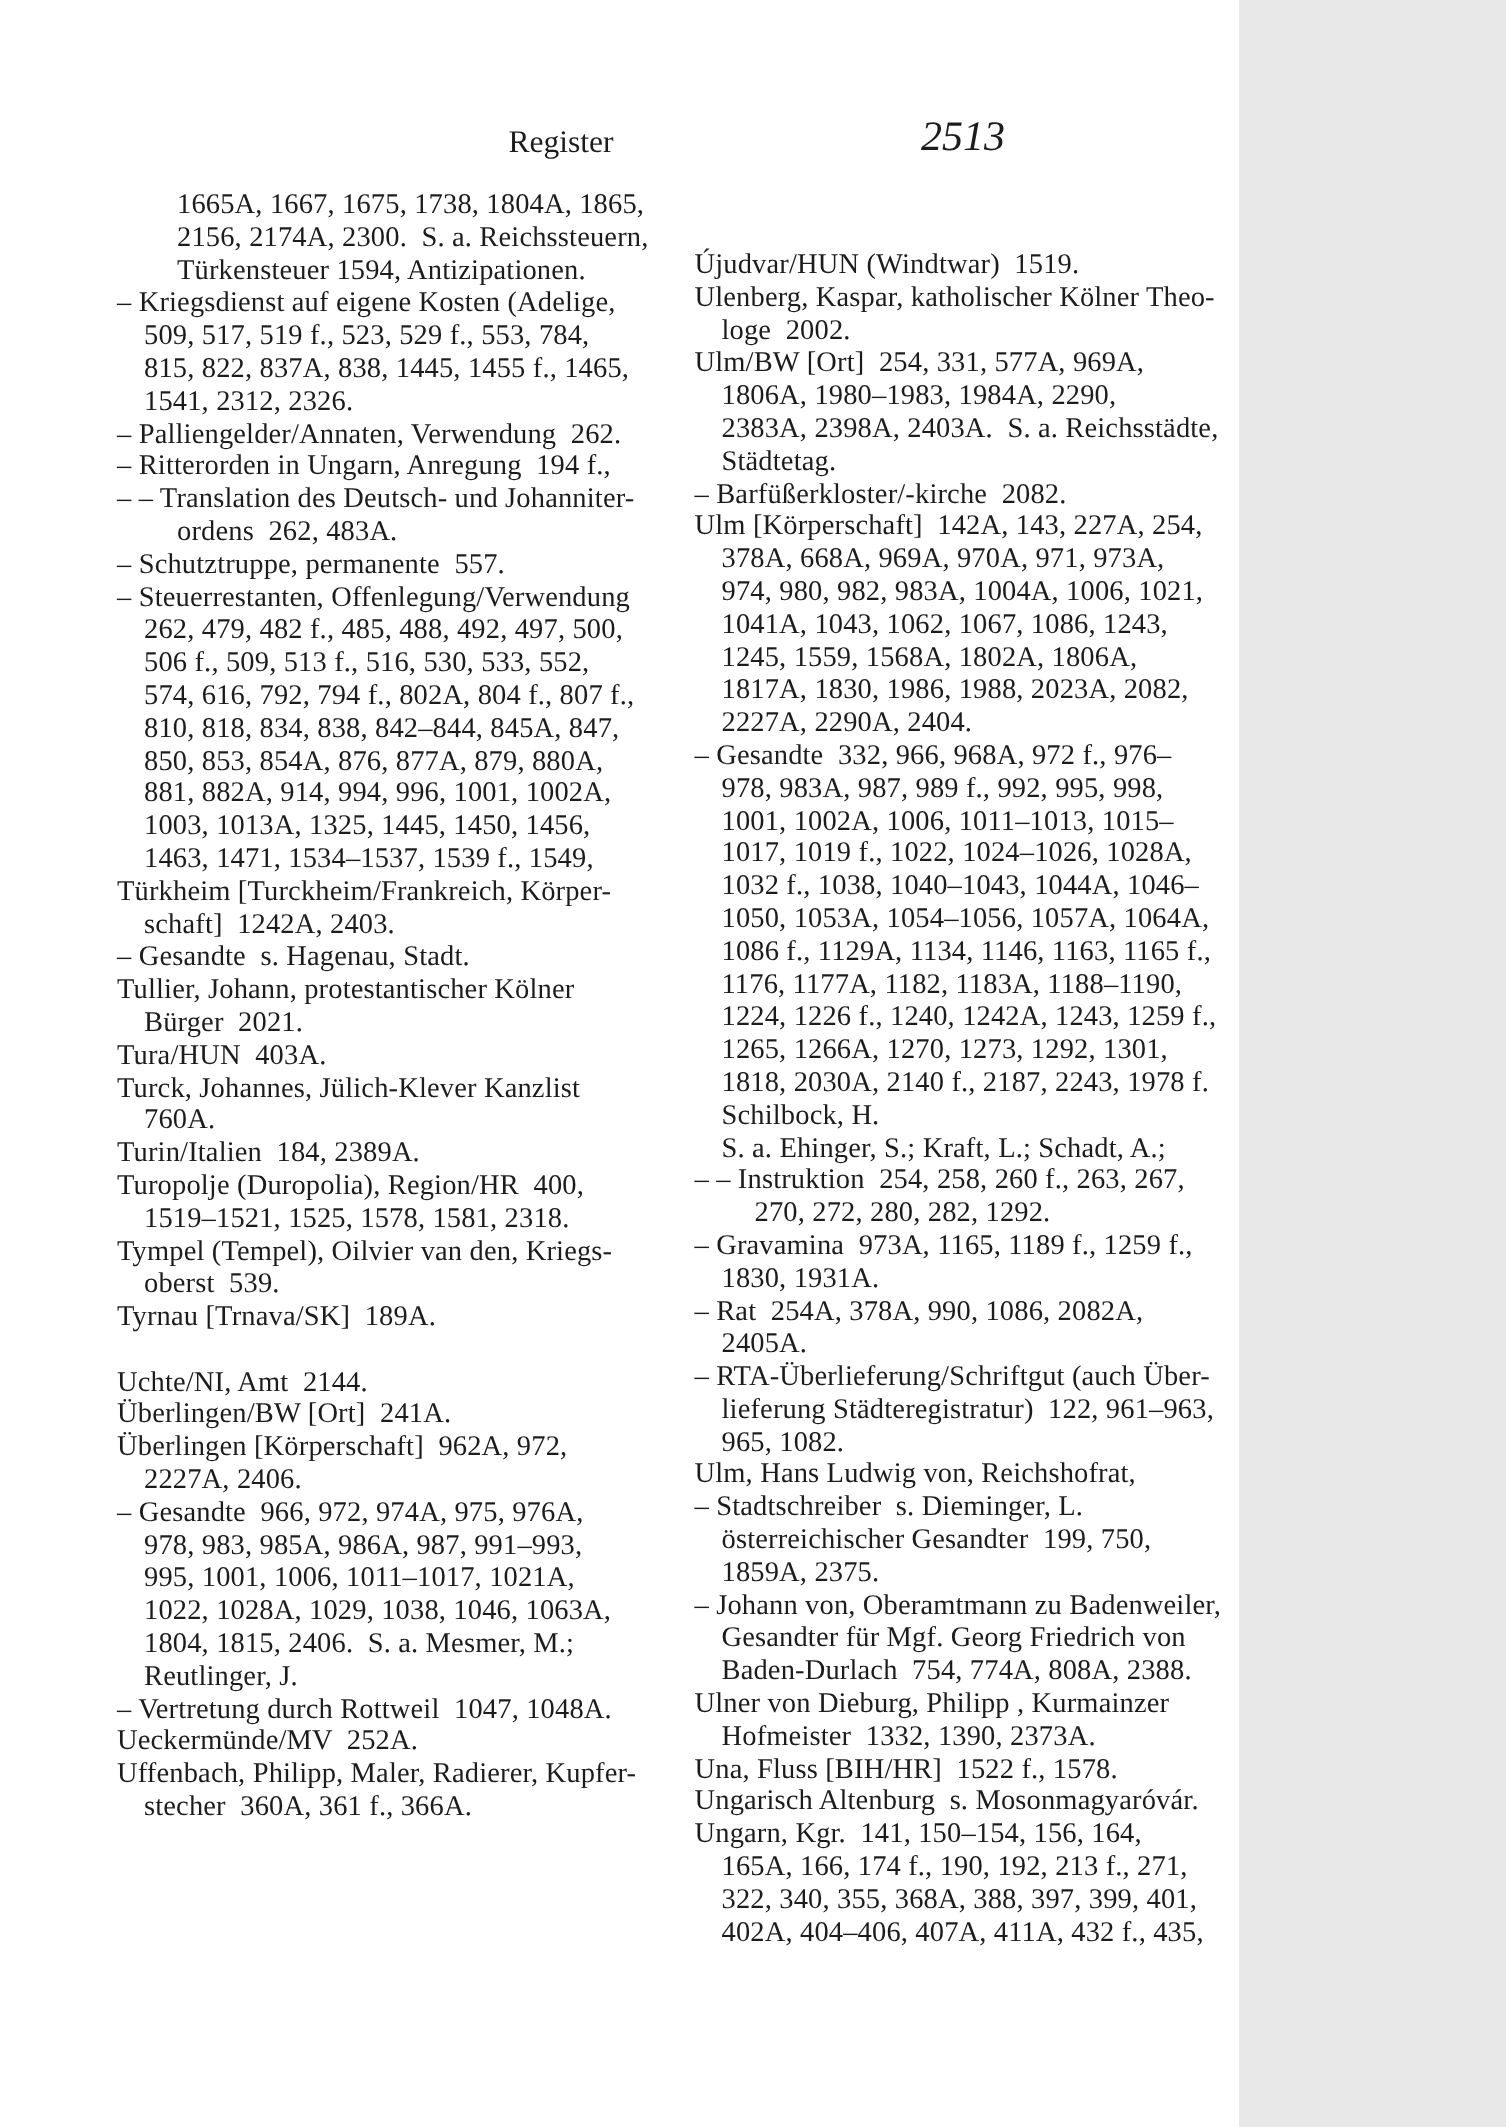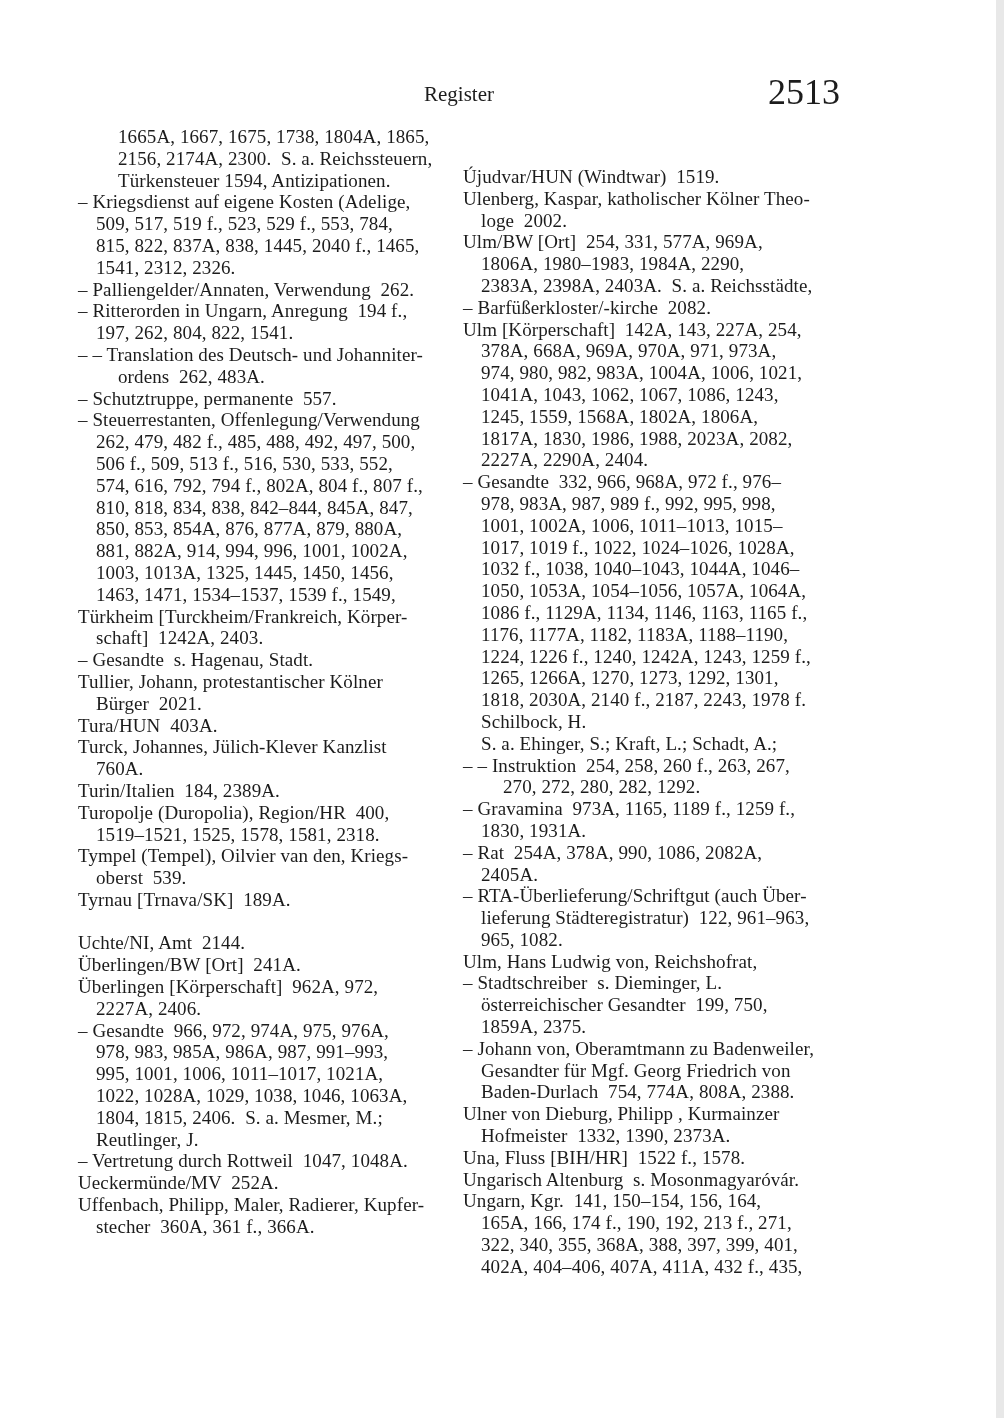--- a/index.html
+++ b/index.html
@@ -1,18 +1,18 @@
 <!DOCTYPE html>
 <html><head>
 <meta charset="utf-8">
 <style>
   html, body { margin: 0; padding: 0; background: #e8e8e8; }
   .page {
     position: relative;
-    width: 996px;
+    width: 826px;
     height: 1418px;
     background: #ffffff;
     color: #1c1c1c;
     font-family: "Liberation Serif", "DejaVu Serif", serif;
     overflow: hidden;
   }
   .running-head {
     position: absolute;
     top: 80px;
     left: 78px;
@@ -23,22 +23,23 @@
     position: absolute;
     left: 0; right: 0;
     text-align: center;
     font-size: 21px;
     line-height: 28px;
   }
   .running-pagenum {
     position: absolute;
     right: 0;
     top: -4px;
-    font-size: 36px;
+    font-size: 28px;
     line-height: 32px;
+    font-style: italic;
   }
   .col {
     position: absolute;
     top: 126px;
     width: 400px;
   }
   .col-left  { left: 78px;  }
   .col-right { left: 463px; margin-top: 40px; }
   .line {
     height: 21.8px;
@@ -58,25 +59,24 @@
     <div class="running-title">Register</div>
     <div class="running-pagenum">2513</div>
   </div>
 
   <div class="col col-left">
       <div class="line i2">1665A, 1667, 1675, 1738, 1804A, 1865,</div>
       <div class="line i2">2156, 2174A, 2300.  S. a. Reichssteuern,</div>
       <div class="line i2">Türkensteuer 1594, Antizipationen.</div>
       <div class="line">– Kriegsdienst auf eigene Kosten (Adelige,</div>
       <div class="line i1">509, 517, 519 f., 523, 529 f., 553, 784,</div>
-      <div class="line i1">815, 822, 837A, 838, 1445, 2040 f., 1465,</div>
+      <div class="line i1">815, 822, 837A, 838, 1445, 1455 f., 1465,</div>
       <div class="line i1">1541, 2312, 2326.</div>
       <div class="line">– Palliengelder/Annaten, Verwendung  262.</div>
       <div class="line">– Ritterorden in Ungarn, Anregung  194 f.,</div>
-      <div class="line i1">197, 262, 804, 822, 1541.</div>
       <div class="line">– – Translation des Deutsch- und Johanniter-</div>
       <div class="line i2">ordens  262, 483A.</div>
       <div class="line">– Schutztruppe, permanente  557.</div>
       <div class="line">– Steuerrestanten, Offenlegung/Verwendung</div>
       <div class="line i1">262, 479, 482 f., 485, 488, 492, 497, 500,</div>
       <div class="line i1">506 f., 509, 513 f., 516, 530, 533, 552,</div>
       <div class="line i1">574, 616, 792, 794 f., 802A, 804 f., 807 f.,</div>
       <div class="line i1">810, 818, 834, 838, 842–844, 845A, 847,</div>
       <div class="line i1">850, 853, 854A, 876, 877A, 879, 880A,</div>
       <div class="line i1">881, 882A, 914, 994, 996, 1001, 1002A,</div>
@@ -113,20 +113,21 @@
       <div class="line i1">stecher  360A, 361 f., 366A.</div>
     </div>
 
   <div class="col col-right">
       <div class="line">Újudvar/HUN (Windtwar)  1519.</div>
       <div class="line">Ulenberg, Kaspar, katholischer Kölner Theo-</div>
       <div class="line i1">loge  2002.</div>
       <div class="line">Ulm/BW [Ort]  254, 331, 577A, 969A,</div>
       <div class="line i1">1806A, 1980–1983, 1984A, 2290,</div>
       <div class="line i1">2383A, 2398A, 2403A.  S. a. Reichsstädte,</div>
+      <div class="line i1">Städtetag.</div>
       <div class="line">– Barfüßerkloster/-kirche  2082.</div>
       <div class="line">Ulm [Körperschaft]  142A, 143, 227A, 254,</div>
       <div class="line i1">378A, 668A, 969A, 970A, 971, 973A,</div>
       <div class="line i1">974, 980, 982, 983A, 1004A, 1006, 1021,</div>
       <div class="line i1">1041A, 1043, 1062, 1067, 1086, 1243,</div>
       <div class="line i1">1245, 1559, 1568A, 1802A, 1806A,</div>
       <div class="line i1">1817A, 1830, 1986, 1988, 2023A, 2082,</div>
       <div class="line i1">2227A, 2290A, 2404.</div>
       <div class="line">– Gesandte  332, 966, 968A, 972 f., 976–</div>
       <div class="line i1">978, 983A, 987, 989 f., 992, 995, 998,</div>

